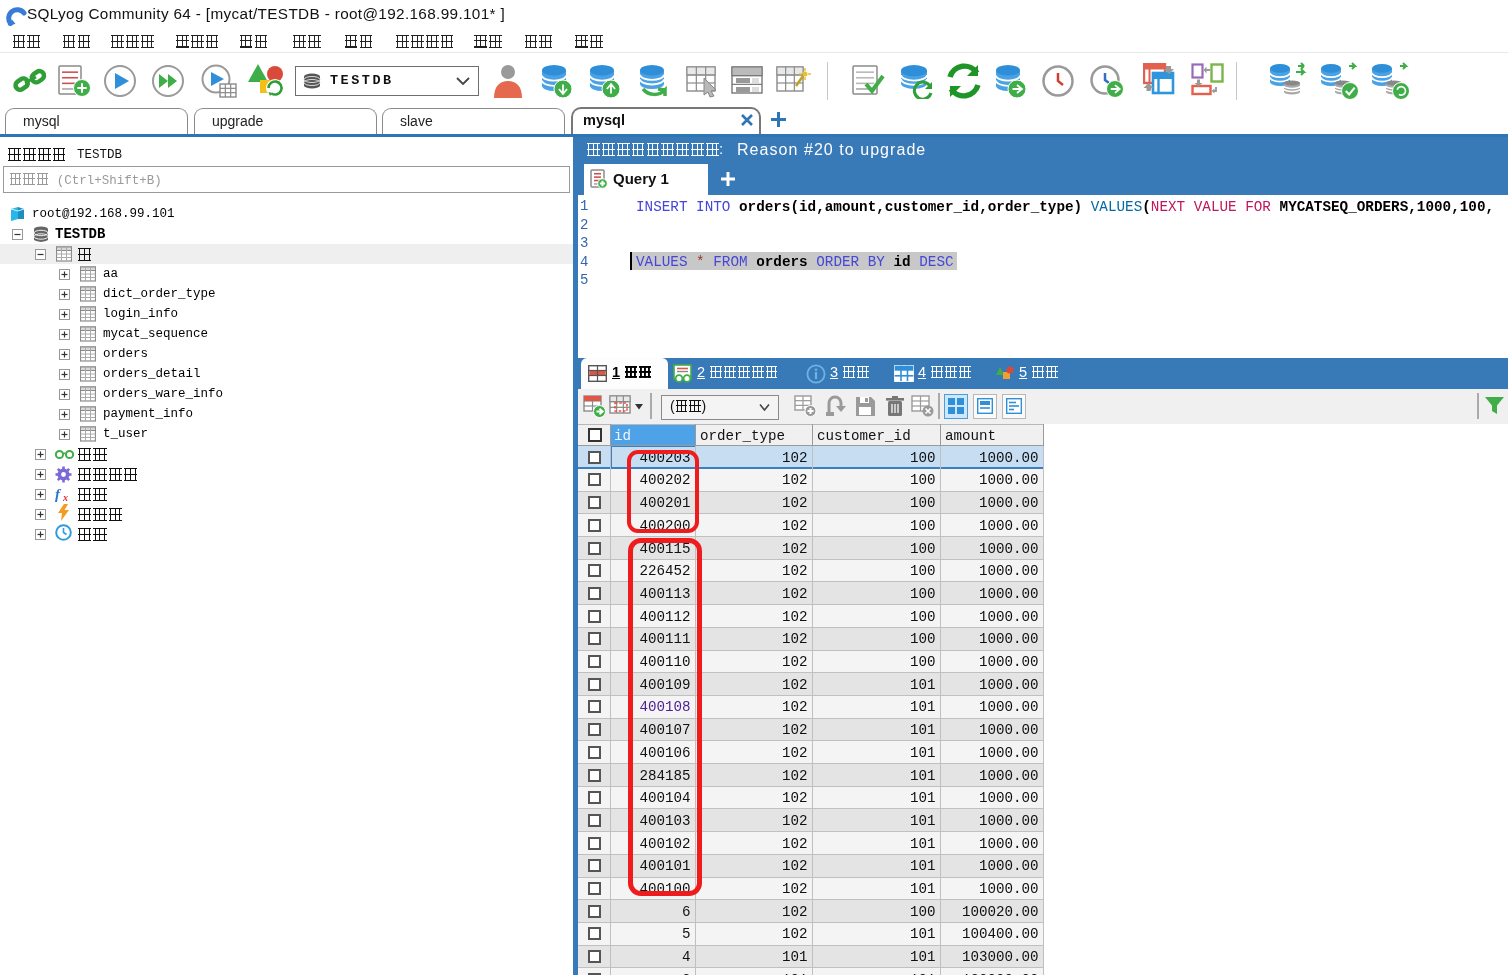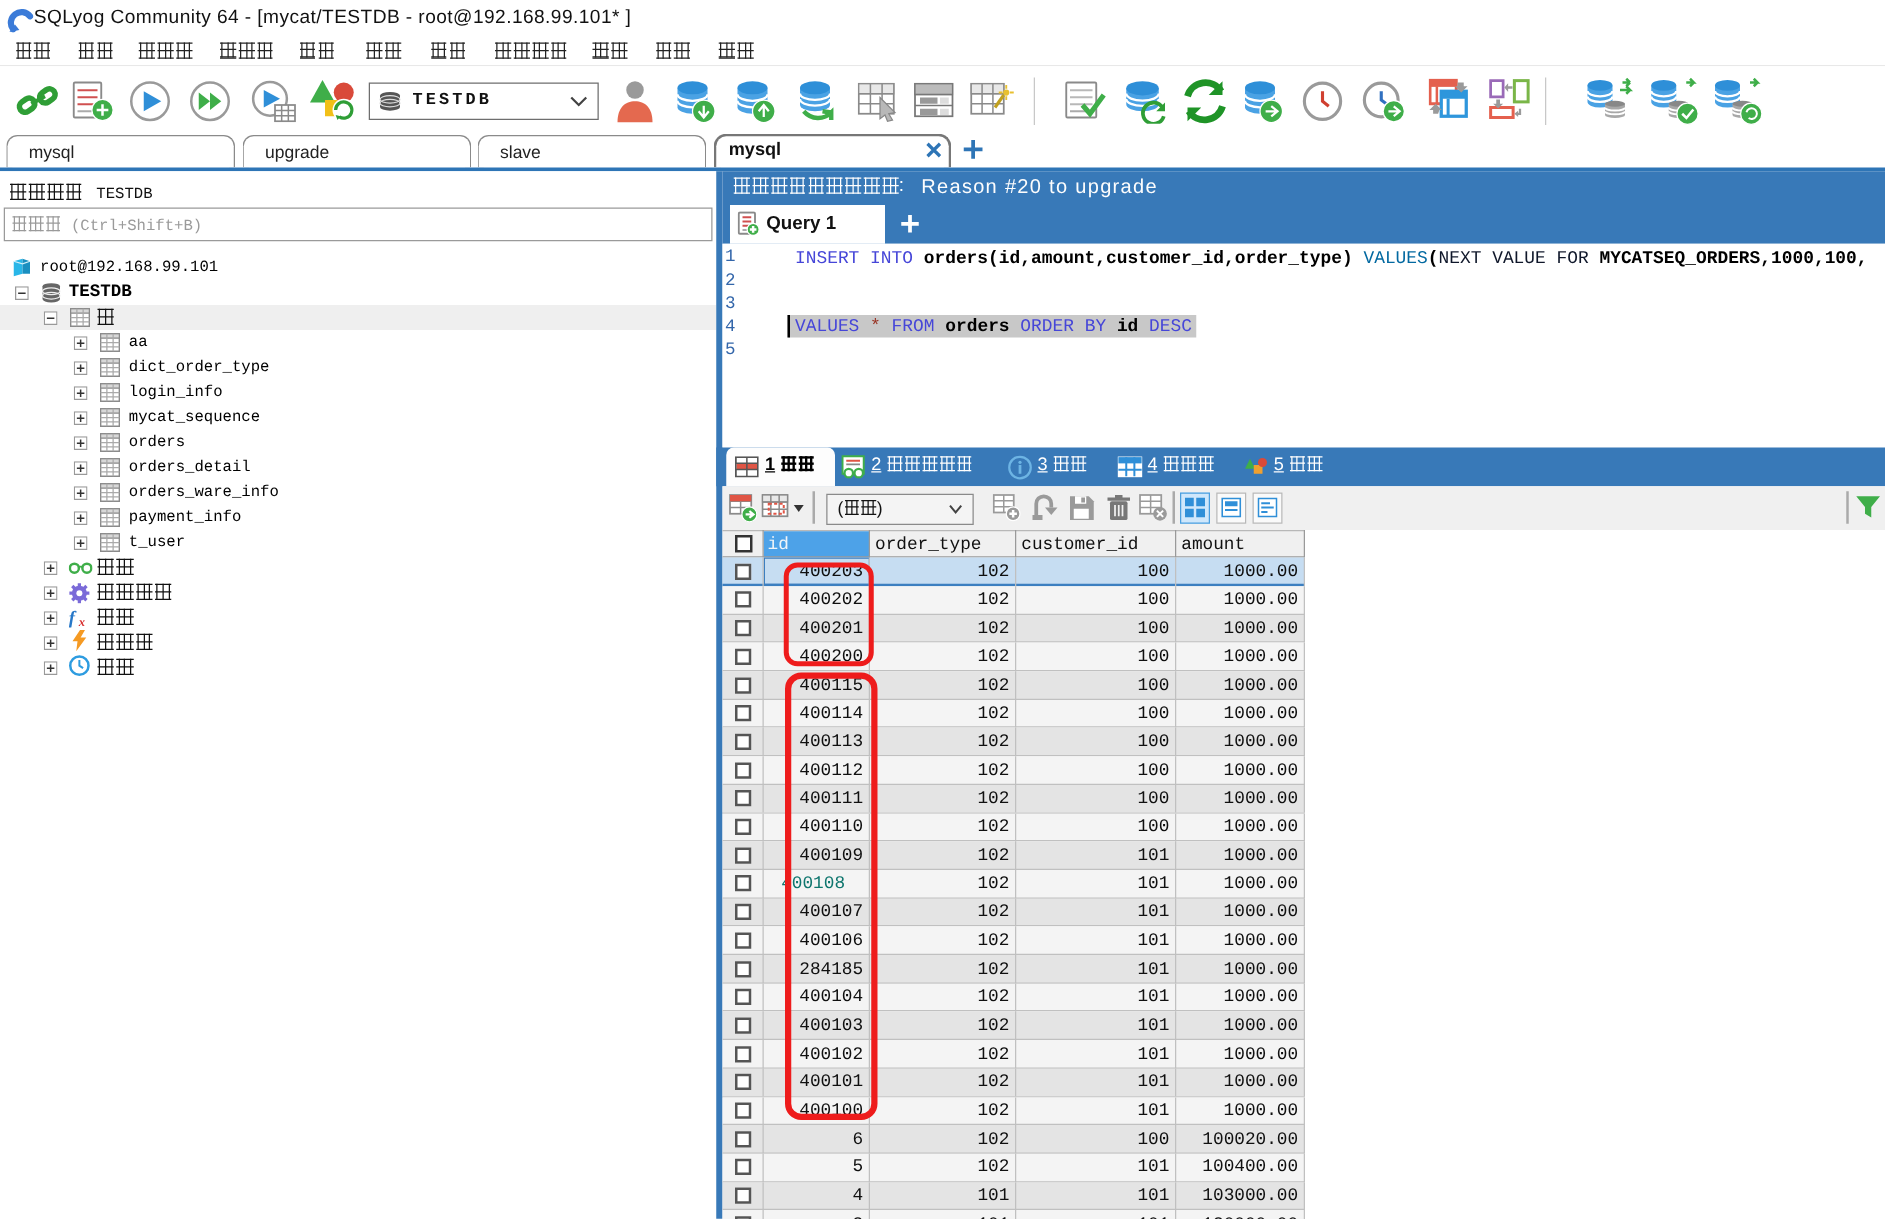--- a/index.html
+++ b/index.html
@@ -504,21 +504,21 @@
     <path d="M8 1 V15 M1 8 H15" stroke="#fff" stroke-width="3"></path>
   </svg>
 <div class="abs" style="left:578px;top:195px;width:930px;height:163px;background:#fff"></div>
 <div class="abs mono" style="left:580px;top:198.0px;font-size:14px;color:#3366aa">1</div>
 <div class="abs mono" style="left:580px;top:216.6px;font-size:14px;color:#3366aa">2</div>
 <div class="abs mono" style="left:580px;top:235.2px;font-size:14px;color:#3366aa">3</div>
 <div class="abs mono" style="left:580px;top:253.8px;font-size:14px;color:#3366aa">4</div>
 <div class="abs mono" style="left:580px;top:272.4px;font-size:14px;color:#3366aa">5</div>
 <div class="abs" style="left:630px;top:251.8px;width:327px;height:18.6px;background:#c8c8c8"></div>
 <div class="abs" style="left:630px;top:251.8px;width:2px;height:18.6px;background:#000"></div>
-<div class="abs mono" style="left:636px;top:198.5px;font-size:14.3px;white-space:pre;color:#000"><span style="color:#4646d8">INSERT INTO</span> <b>orders(id,amount,customer_id,order_type)</b> <span style="color:#0369a1">VALUES</span><b>(</b><span style="color:#0f172a">NEXT VALUE FOR</span> <b>MYCATSEQ_ORDERS,1000,100,</b></div>
+<div class="abs mono" style="left:636px;top:198.5px;font-size:14.3px;white-space:pre;color:#000"><span style="color:#4646d8">INSERT INTO</span> <b>orders(id,amount,customer_id,order_type)</b> <span style="color:#0369a1">VALUES</span><b>(</b><span style="color:#be185d">NEXT VALUE FOR</span> <b>MYCATSEQ_ORDERS,1000,100,</b></div>
 <div class="abs mono" style="left:636px;top:254.3px;font-size:14.3px;white-space:pre"><span style="color:#4646d8">VALUES</span> <span style="color:#983020">*</span> <span style="color:#4646d8">FROM</span> <b>orders</b> <span style="color:#4646d8">ORDER BY</span> <b>id</b> <span style="color:#4646d8">DESC</span></div>
 <div class="abs" style="left:573px;top:358px;width:935px;height:30.5px;background:#3879b8"></div>
 <div class="abs" style="left:581px;top:358px;width:87px;height:30.5px;background:#fdfdfd;border-radius:6px 6px 0 0"></div>
 <svg class="ic" style="left:588px;top:365px" width="19" height="17" viewBox="0 0 19 17">
     <rect x="0.7" y="0.7" width="17.6" height="15.6" fill="#fff" stroke="#555" stroke-width="1.4"></rect>
     <rect x="1.4" y="5.6" width="16.2" height="4.8" fill="#e05545"></rect>
     <line x1="9.5" y1="0.7" x2="9.5" y2="16.3" stroke="#555" stroke-width="1.2"></line>
     <line x1="0.7" y1="5.5" x2="18.3" y2="5.5" stroke="#555" stroke-width="1.2"></line>
     <line x1="0.7" y1="10.5" x2="18.3" y2="10.5" stroke="#555" stroke-width="1.2"></line>
   </svg>
@@ -716,21 +716,21 @@
 <div class="abs mono" style="left:813.0px;top:540.5px;width:122.5px;text-align:right;font-size:14.2px;color:#101010">100</div>
 <div class="abs mono" style="left:941.0px;top:540.5px;width:97.5px;text-align:right;font-size:14.2px;color:#101010">1000.00</div>
 <div class="abs" style="left:578px;top:559.7px;width:466px;height:22.7px;background:#f4f4f4"></div>
 <div class="abs" style="left:578px;top:581.4px;width:466px;height:1px;background:#c0c0c0"></div>
 <div class="abs" style="left:609.5px;top:559.7px;width:1px;height:22.7px;background:#c0c0c0"></div>
 <div class="abs" style="left:695px;top:559.7px;width:1px;height:22.7px;background:#c0c0c0"></div>
 <div class="abs" style="left:812px;top:559.7px;width:1px;height:22.7px;background:#c0c0c0"></div>
 <div class="abs" style="left:940px;top:559.7px;width:1px;height:22.7px;background:#c0c0c0"></div>
 <div class="abs" style="left:1043px;top:559.7px;width:1px;height:22.7px;background:#c0c0c0"></div>
 <div class="abs" style="left:588px;top:564.2px;width:13px;height:13px;background:#fff;border:2px solid #555"></div>
-<div class="abs mono" style="left:610.5px;top:563.2px;width:80.0px;text-align:right;font-size:14.2px;color:#101010">400114</div>
+<div class="abs mono" style="left:610.5px;top:563.2px;width:80.0px;text-align:right;font-size:14.2px;color:#101010">226452</div>
 <div class="abs mono" style="left:696.0px;top:563.2px;width:111.5px;text-align:right;font-size:14.2px;color:#101010">102</div>
 <div class="abs mono" style="left:813.0px;top:563.2px;width:122.5px;text-align:right;font-size:14.2px;color:#101010">100</div>
 <div class="abs mono" style="left:941.0px;top:563.2px;width:97.5px;text-align:right;font-size:14.2px;color:#101010">1000.00</div>
 <div class="abs" style="left:578px;top:582.4px;width:466px;height:22.7px;background:#e4e4e4"></div>
 <div class="abs" style="left:578px;top:604.1px;width:466px;height:1px;background:#c0c0c0"></div>
 <div class="abs" style="left:609.5px;top:582.4px;width:1px;height:22.7px;background:#c0c0c0"></div>
 <div class="abs" style="left:695px;top:582.4px;width:1px;height:22.7px;background:#c0c0c0"></div>
 <div class="abs" style="left:812px;top:582.4px;width:1px;height:22.7px;background:#c0c0c0"></div>
 <div class="abs" style="left:940px;top:582.4px;width:1px;height:22.7px;background:#c0c0c0"></div>
 <div class="abs" style="left:1043px;top:582.4px;width:1px;height:22.7px;background:#c0c0c0"></div>
@@ -788,21 +788,21 @@
 <div class="abs mono" style="left:813.0px;top:676.7px;width:122.5px;text-align:right;font-size:14.2px;color:#101010">101</div>
 <div class="abs mono" style="left:941.0px;top:676.7px;width:97.5px;text-align:right;font-size:14.2px;color:#101010">1000.00</div>
 <div class="abs" style="left:578px;top:695.9px;width:466px;height:22.7px;background:#f4f4f4"></div>
 <div class="abs" style="left:578px;top:717.6px;width:466px;height:1px;background:#c0c0c0"></div>
 <div class="abs" style="left:609.5px;top:695.9px;width:1px;height:22.7px;background:#c0c0c0"></div>
 <div class="abs" style="left:695px;top:695.9px;width:1px;height:22.7px;background:#c0c0c0"></div>
 <div class="abs" style="left:812px;top:695.9px;width:1px;height:22.7px;background:#c0c0c0"></div>
 <div class="abs" style="left:940px;top:695.9px;width:1px;height:22.7px;background:#c0c0c0"></div>
 <div class="abs" style="left:1043px;top:695.9px;width:1px;height:22.7px;background:#c0c0c0"></div>
 <div class="abs" style="left:588px;top:700.4px;width:13px;height:13px;background:#fff;border:2px solid #555"></div>
-<div class="abs mono" style="left:610.5px;top:699.4px;width:80.0px;text-align:center;font-size:14.2px;color:#0f766e">400108</div>
+<div class="abs mono" style="left:610.5px;top:699.4px;width:80.0px;text-align:right;font-size:14.2px;color:#4c1d95">400108</div>
 <div class="abs mono" style="left:696.0px;top:699.4px;width:111.5px;text-align:right;font-size:14.2px;color:#101010">102</div>
 <div class="abs mono" style="left:813.0px;top:699.4px;width:122.5px;text-align:right;font-size:14.2px;color:#101010">101</div>
 <div class="abs mono" style="left:941.0px;top:699.4px;width:97.5px;text-align:right;font-size:14.2px;color:#101010">1000.00</div>
 <div class="abs" style="left:578px;top:718.6px;width:466px;height:22.7px;background:#e4e4e4"></div>
 <div class="abs" style="left:578px;top:740.3px;width:466px;height:1px;background:#c0c0c0"></div>
 <div class="abs" style="left:609.5px;top:718.6px;width:1px;height:22.7px;background:#c0c0c0"></div>
 <div class="abs" style="left:695px;top:718.6px;width:1px;height:22.7px;background:#c0c0c0"></div>
 <div class="abs" style="left:812px;top:718.6px;width:1px;height:22.7px;background:#c0c0c0"></div>
 <div class="abs" style="left:940px;top:718.6px;width:1px;height:22.7px;background:#c0c0c0"></div>
 <div class="abs" style="left:1043px;top:718.6px;width:1px;height:22.7px;background:#c0c0c0"></div>

